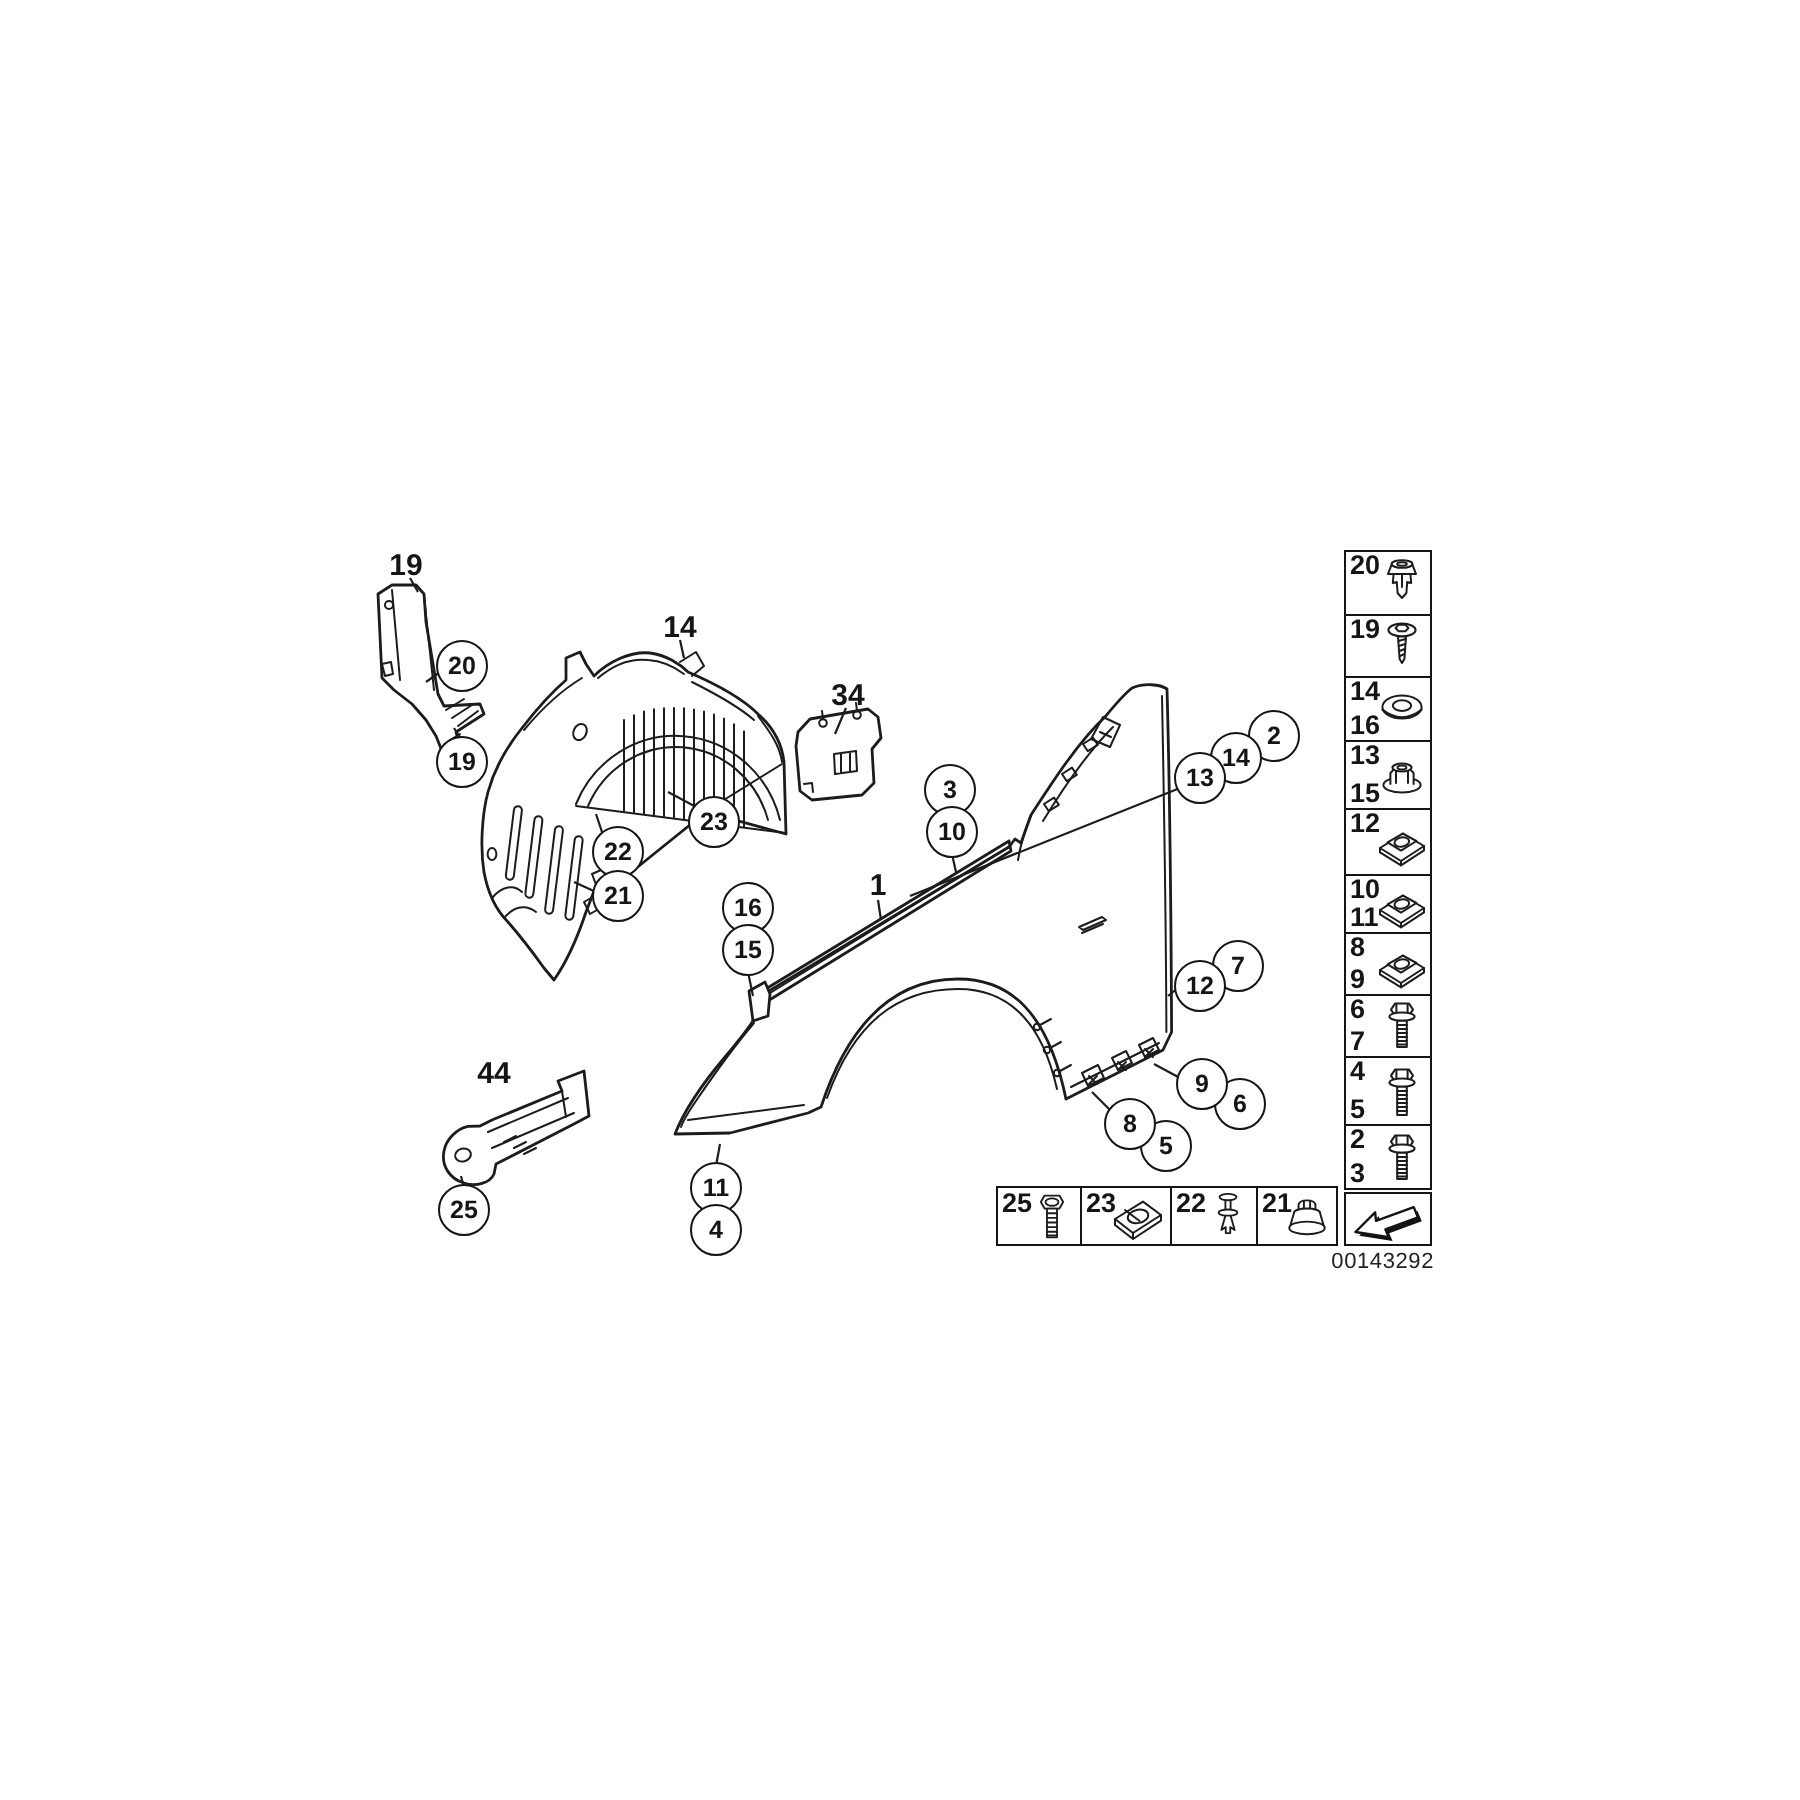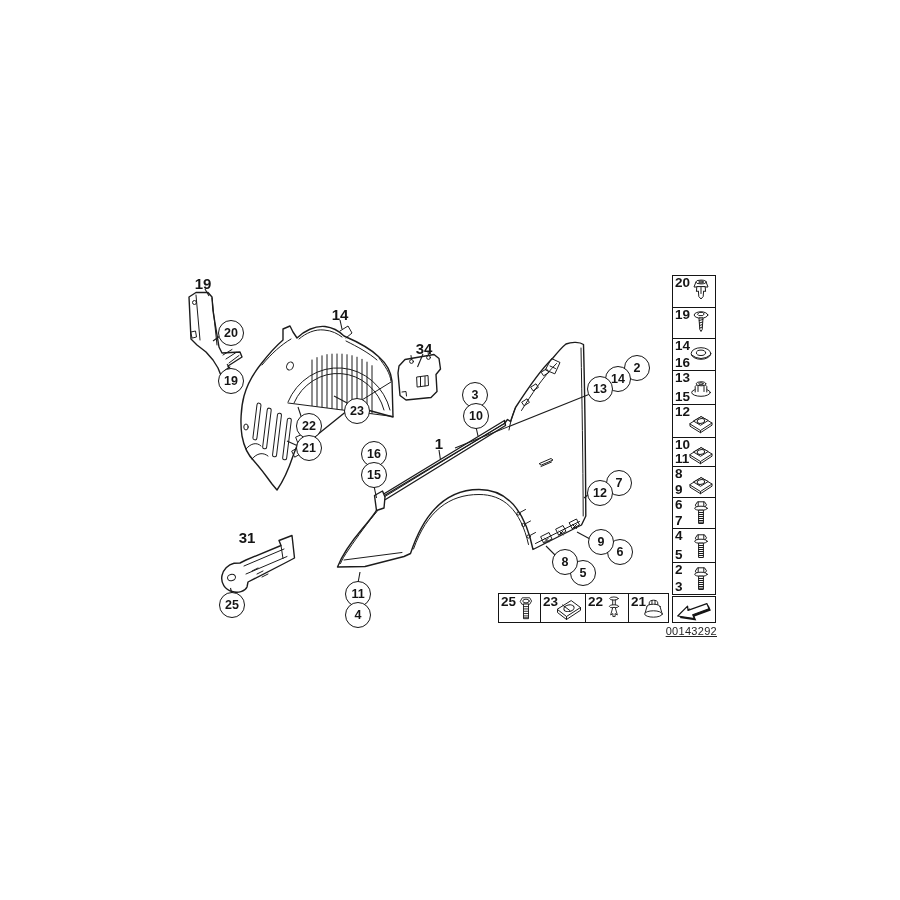--- a/index.html
+++ b/index.html
@@ -16,21 +16,21 @@
     font-weight:bold;font-size:12.5px;line-height:1;}
   .callout.plain{font-weight:bold;font-size:15px;background:transparent;}
   
   #fastener-col{position:absolute;left:672px;top:275px;width:44px;border:1.6px solid #151515;background:#fff;box-sizing:border-box;}
   .srow{position:relative;border-bottom:1.3px solid #151515;box-sizing:border-box;display:flex;align-items:stretch;}
   .srow:last-child{border-bottom:none;}
   .snums{display:flex;flex-direction:column;justify-content:space-between;padding:0 0 0 2px;font-weight:bold;font-size:13.5px;line-height:14px;z-index:2;}
   .snums span:empty{display:none;}
   .srow svg{position:absolute;right:0px;top:50%;transform:translateY(-50%);}
   #arrow-box{position:absolute;left:672px;top:596px;width:44px;height:27px;border:1.6px solid #151515;background:#fff;box-sizing:border-box;display:flex;align-items:center;justify-content:center;}
-  #plate-number{position:absolute;left:660px;top:625px;width:57px;text-align:right;font-size:11px;letter-spacing:.3px;color:#222;text-decoration:underline;}
+  #plate-number{position:absolute;left:660px;top:625px;width:57px;text-align:right;font-size:11px;letter-spacing:.3px;color:#222;}
   
   #legend-row{position:absolute;left:498px;top:593px;height:30px;border:1.6px solid #151515;background:#fff;box-sizing:border-box;display:flex;}
   .lcell{position:relative;border-right:1.3px solid #151515;box-sizing:border-box;height:100%;}
   .lcell:last-child{border-right:none;}
   .lnum{position:absolute;left:2px;top:0px;font-weight:bold;font-size:13.5px;}
   .lcell svg{position:absolute;right:1px;bottom:0px;}
 </style>
 </head>
 <body>
 
@@ -131,21 +131,21 @@
       <path d="M358,583 L360,572"></path>
       <path d="M232,594 L230.5,588"></path>
     </g>
   </svg>
 
   <div id="callout-layer">
       <div class="callout plain" style="left: 203px; top: 283px;">19</div>
       <div class="callout plain" style="left: 340px; top: 314px;">14</div>
       <div class="callout plain" style="left: 424px; top: 348px;">34</div>
       <div class="callout plain" style="left: 439px; top: 443px;">1</div>
-      <div class="callout plain" style="left: 247px; top: 537px;">31</div>
+      <div class="callout plain" style="left: 247px; top: 537px;">44</div>
       <div class="callout circled" style="left: 231px; top: 333px;">20</div>
       <div class="callout circled" style="left: 231px; top: 381px;">19</div>
       <div class="callout circled" style="left: 309px; top: 426px;">22</div>
       <div class="callout circled" style="left: 309px; top: 448px;">21</div>
       <div class="callout circled" style="left: 357px; top: 411px;">23</div>
       <div class="callout circled" style="left: 475px; top: 395px;">3</div>
       <div class="callout circled" style="left: 476px; top: 416px;">10</div>
       <div class="callout circled" style="left: 374px; top: 454px;">16</div>
       <div class="callout circled" style="left: 374px; top: 475px;">15</div>
       <div class="callout circled" style="left: 637px; top: 368px;">2</div>

